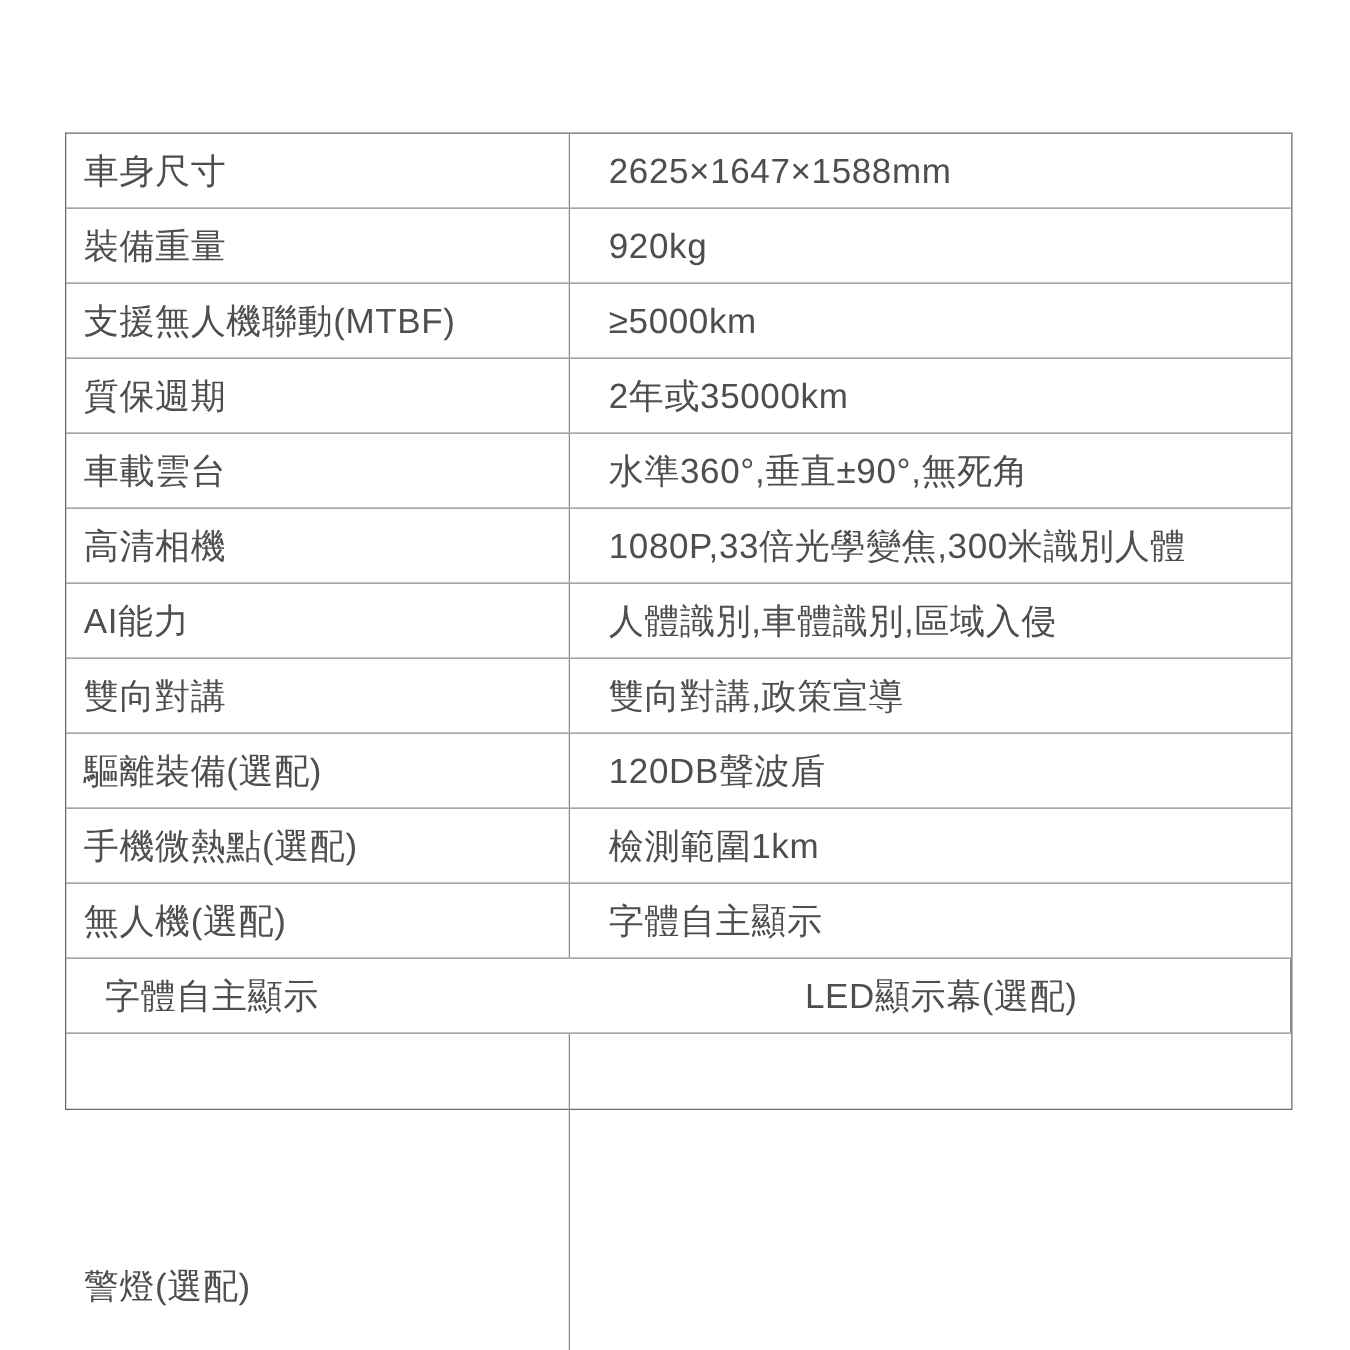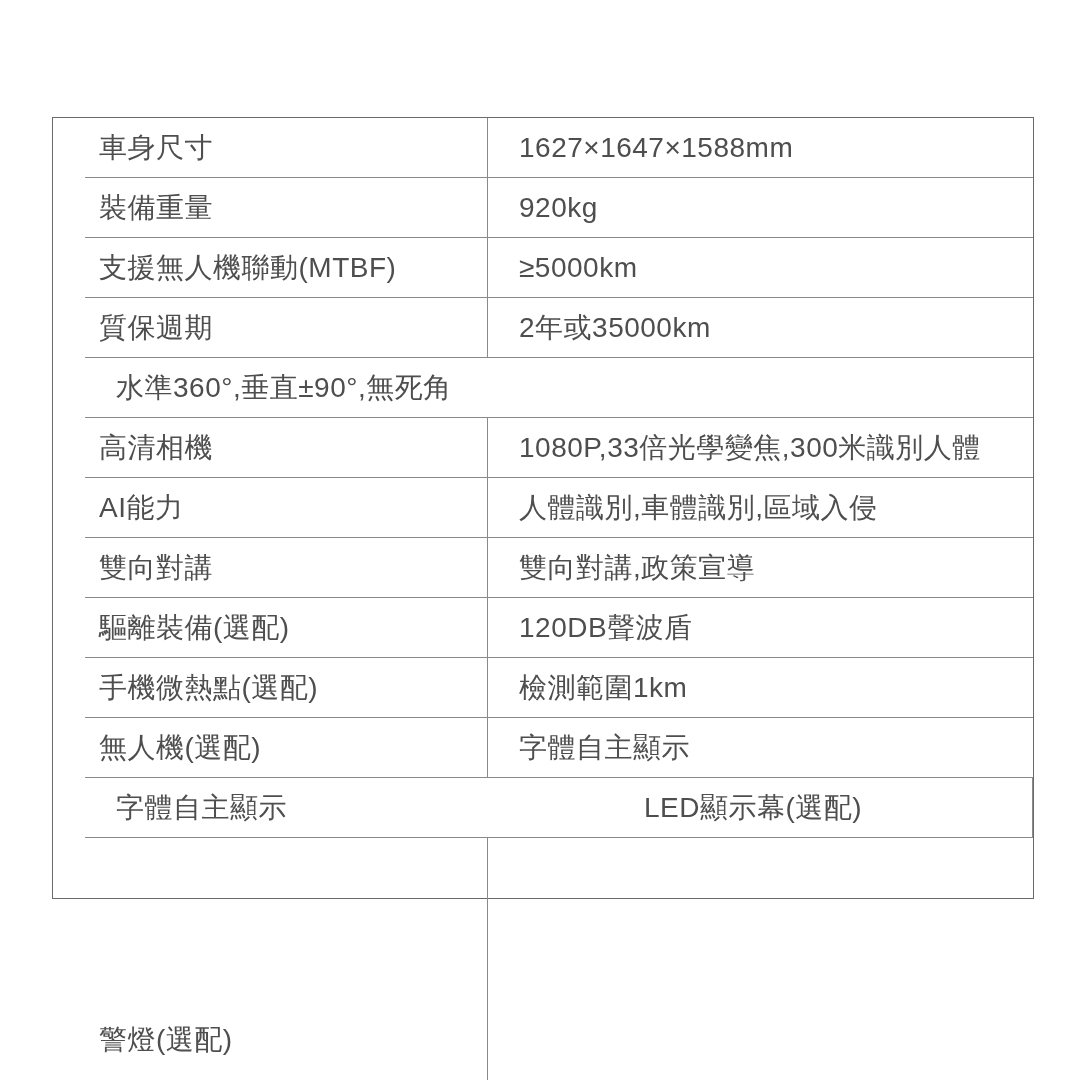--- a/index.html
+++ b/index.html
@@ -16,26 +16,25 @@
     width:1080px;
     height:1080px;
     background:var(--bg);
     position:relative;
     font-family:"Liberation Sans","DejaVu Sans",sans-serif;
     overflow:hidden;
   }
   .spec-table{
     position:absolute;
     left:52px;
-    top:117px;
+    top:106px;
     width:982px;
     box-sizing:border-box;
     border:1px solid var(--border-outer);
     background:var(--bg);
-    padding-left:32px;
   }
   .row{
     display:flex;
     height:60px;
     box-sizing:border-box;
     border-bottom:1px solid var(--border-inner);
   }
   .row:last-child{
     border-bottom:none;
     flex-direction:column;
@@ -60,35 +59,36 @@
     flex:1 1 auto;
     padding-left:31px;
   }
 </style>
 </head>
 <body>
 
 <div class="spec-table">
     <div class="row">
       <div class="cell cell-label">車身尺寸</div>
-      <div class="cell cell-value">1627×1647×1588mm</div>
+      <div class="cell cell-value">2625×1647×1588mm</div>
     </div>
     <div class="row">
       <div class="cell cell-label">裝備重量</div>
       <div class="cell cell-value">920kg</div>
     </div>
     <div class="row">
       <div class="cell cell-label">支援無人機聯動(MTBF)</div>
       <div class="cell cell-value">≥5000km</div>
     </div>
     <div class="row">
       <div class="cell cell-label">質保週期</div>
       <div class="cell cell-value">2年或35000km</div>
     </div>
     <div class="row">
+      <div class="cell cell-label">車載雲台</div>
       <div class="cell cell-value">水準360°,垂直±90°,無死角</div>
     </div>
     <div class="row">
       <div class="cell cell-label">高清相機</div>
       <div class="cell cell-value">1080P,33倍光學變焦,300米識別人體</div>
     </div>
     <div class="row">
       <div class="cell cell-label">AI能力</div>
       <div class="cell cell-value">人體識別,車體識別,區域入侵</div>
     </div>

